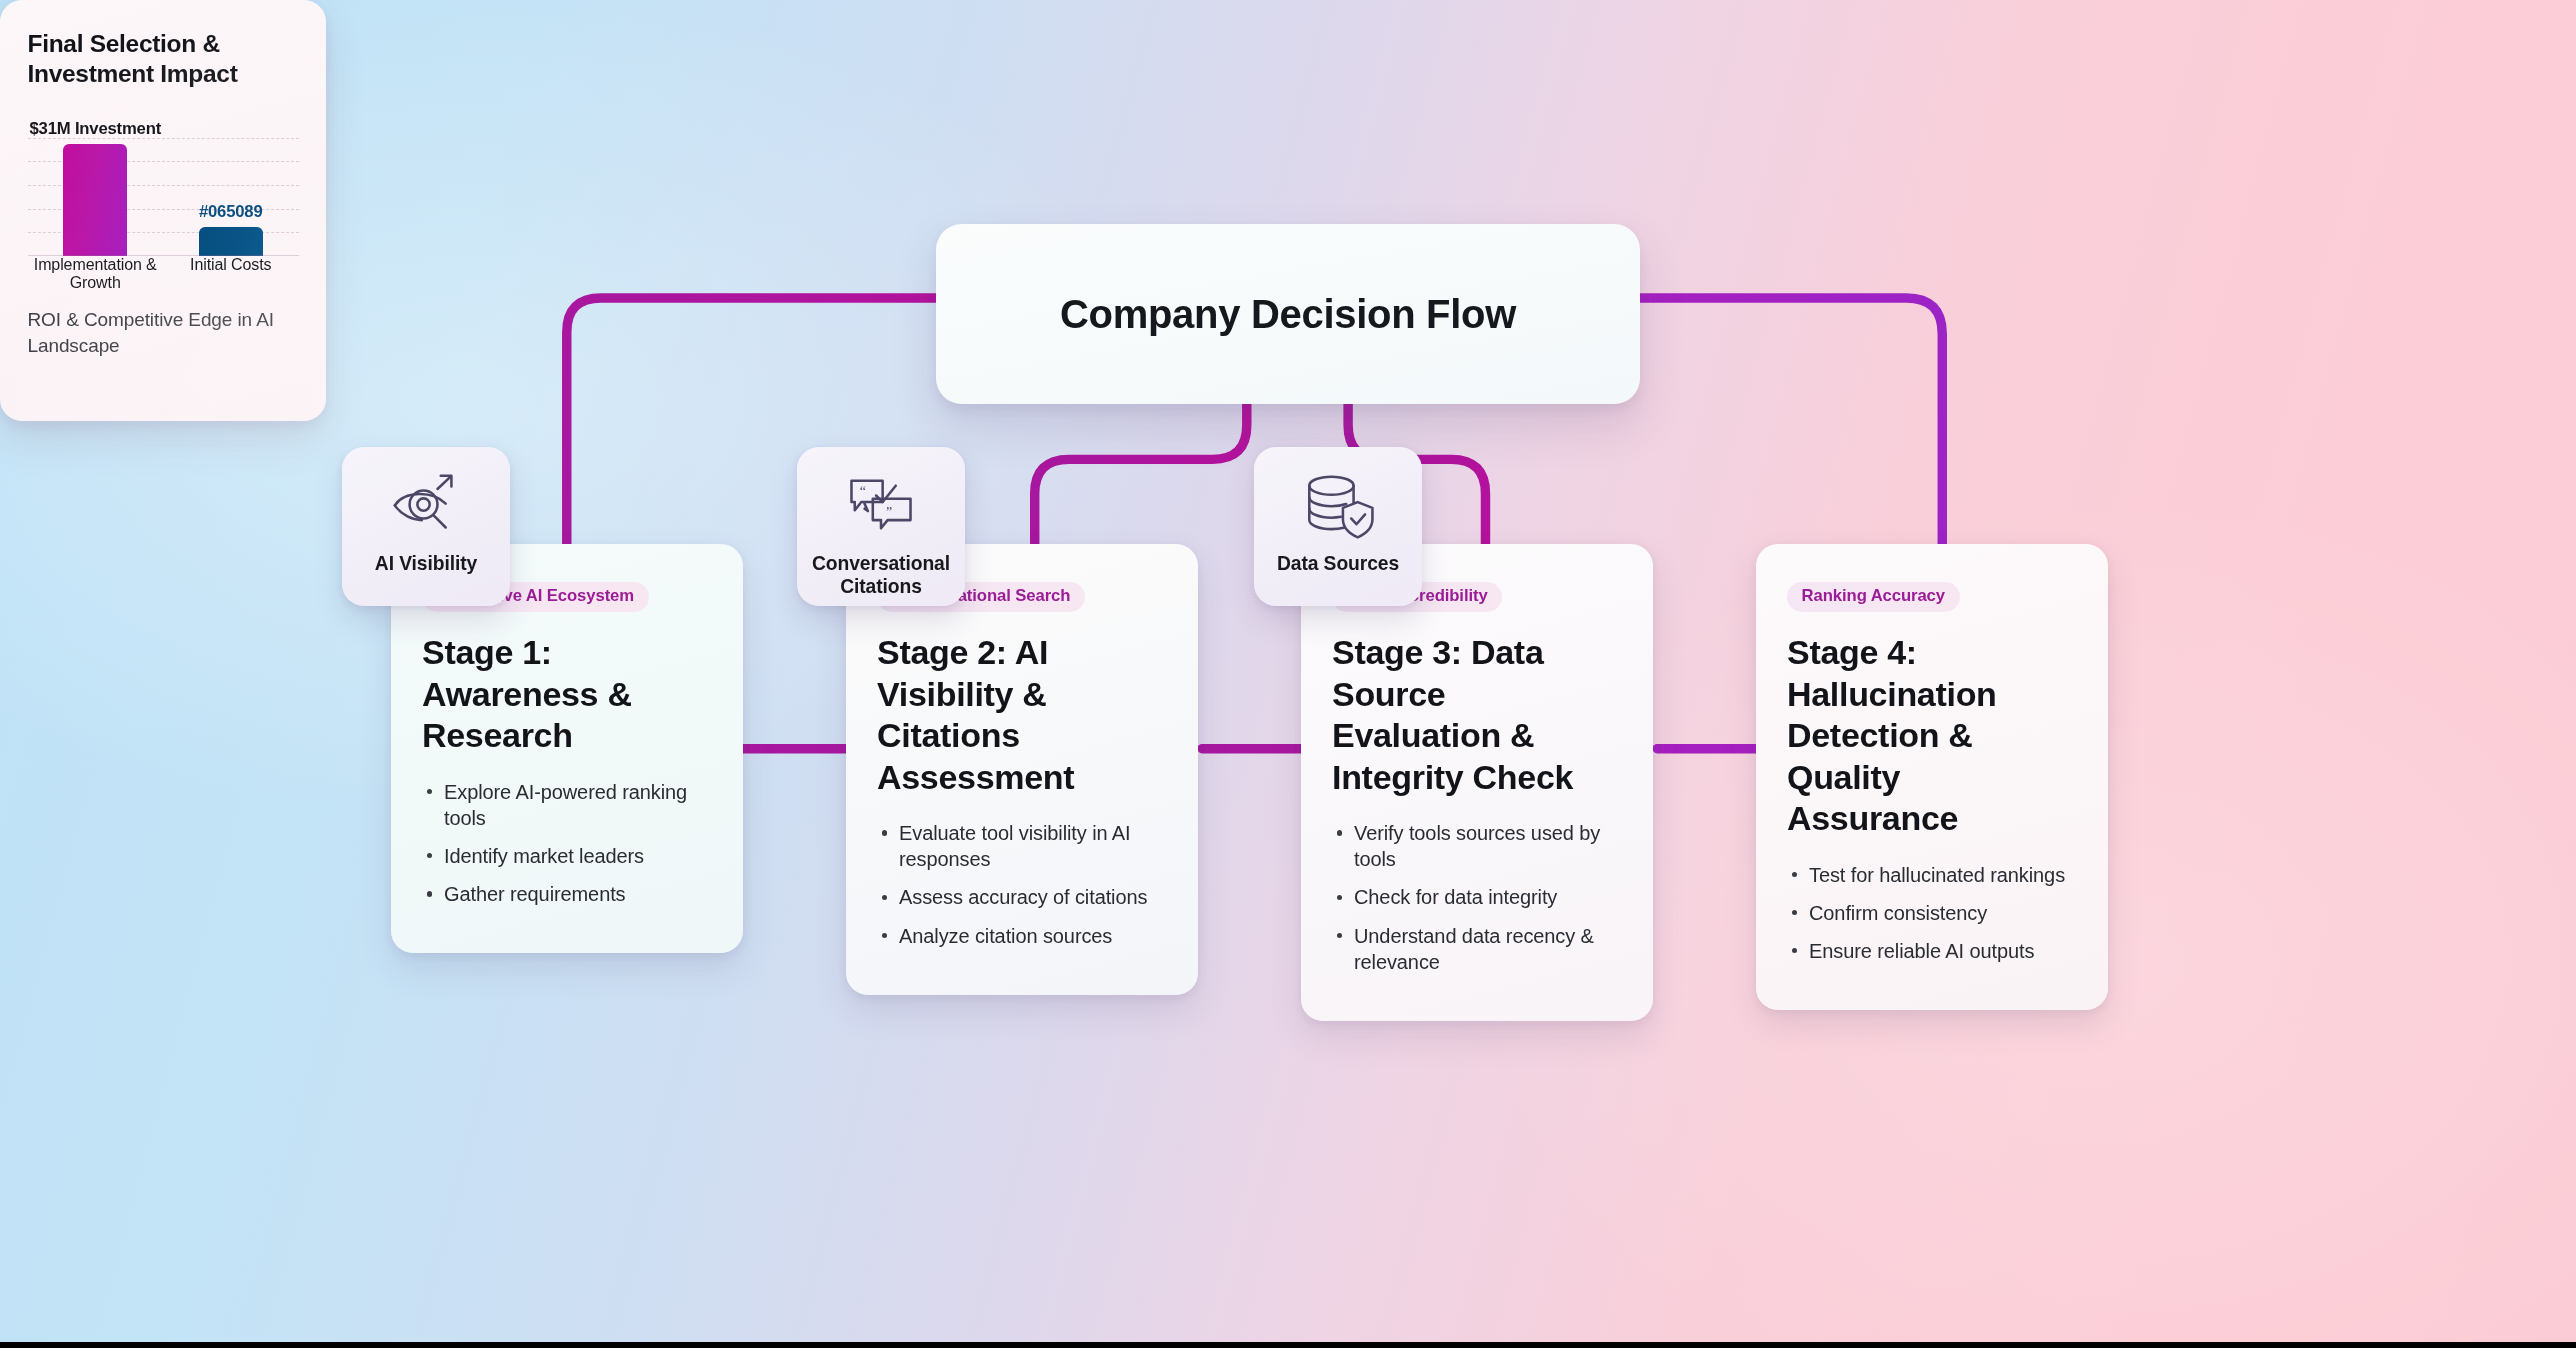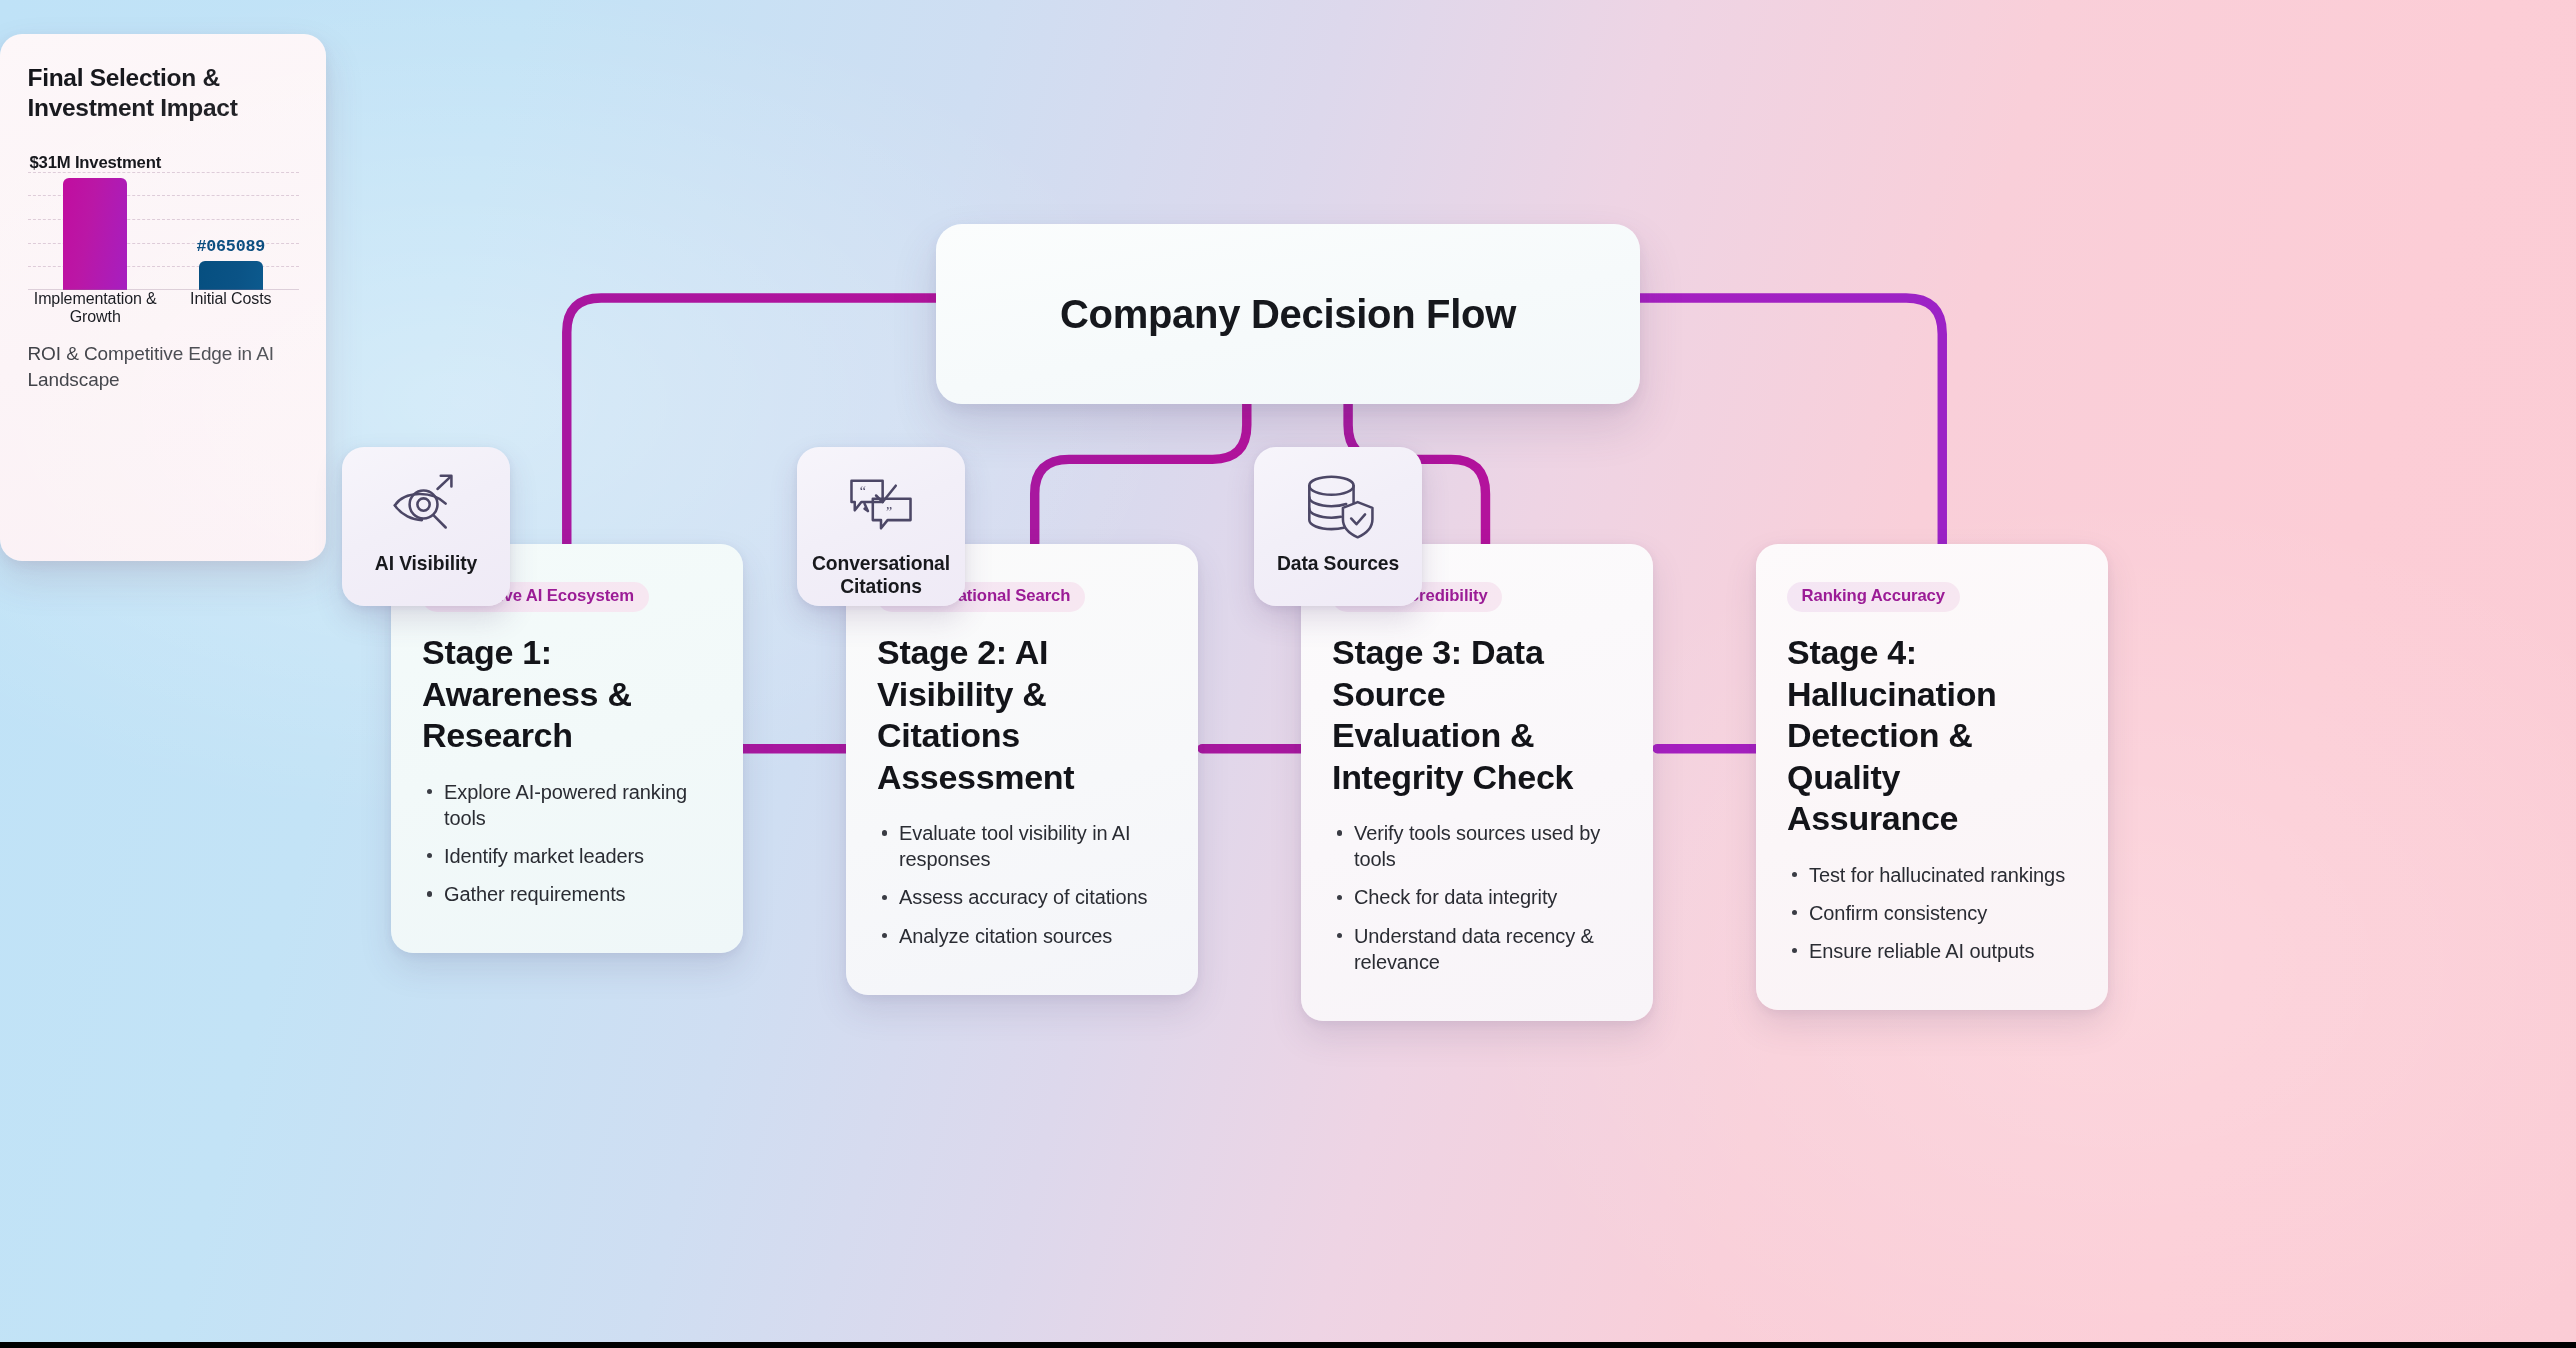--- a/index.html
+++ b/index.html
@@ -182,30 +182,29 @@
     height: 5.2px;
     border-radius: 50%;
     background: #3a3c44;
   }
 
   
   #final-card {
     left: 2061px;
     top: 734px;
     width: 326px;
-    height: 527px;
+    height: 421px;
     border-radius: 22px;
     padding: 29px 27.5px 24px 27.5px;
     box-sizing: border-box;
     background: linear-gradient(165deg, #fdf7f9 0%, #fcf3f6 55%, #fbf0f4 100%);
     box-shadow:
       0 19px 38px rgba(110, 62, 96, 0.16),
       0 4.3px 10.3px rgba(110, 62, 96, 0.09);
     z-index: 8;
-    margin-top: 34px;
   }
   #final-card .final-title {
     font-size: 24.5px;
     font-weight: 700;
     color: #121318;
     line-height: 1.24;
     letter-spacing: -0.3px;
   }
   #final-card .final-footer {
     margin-top: 13.7px;
@@ -260,21 +259,21 @@
     height: 100%;
   }
   .bar-value {
     font-size: 16.7px;
     font-weight: 700;
     color: #17181d;
     margin-bottom: 5.2px;
     white-space: nowrap;
     letter-spacing: -0.2px;
   }
-  .bar-value.blue { color: #0c4f81; font-family: Liberation Mono, monospace; }
+  .bar-value.blue { color: #0c4f81; }
   .bar-rect {
     width: 64px;
     border-radius: 6px 6px 0 0;
   }
   .bar-rect.magenta {
     background: linear-gradient(100deg, #c10d9f 0%, #ba17a6 40%, #a61fc0 100%);
   }
   .bar-rect.blue {
     background: linear-gradient(100deg, #064f80 0%, #0a5386 60%, #0c5a8e 100%);
   }

